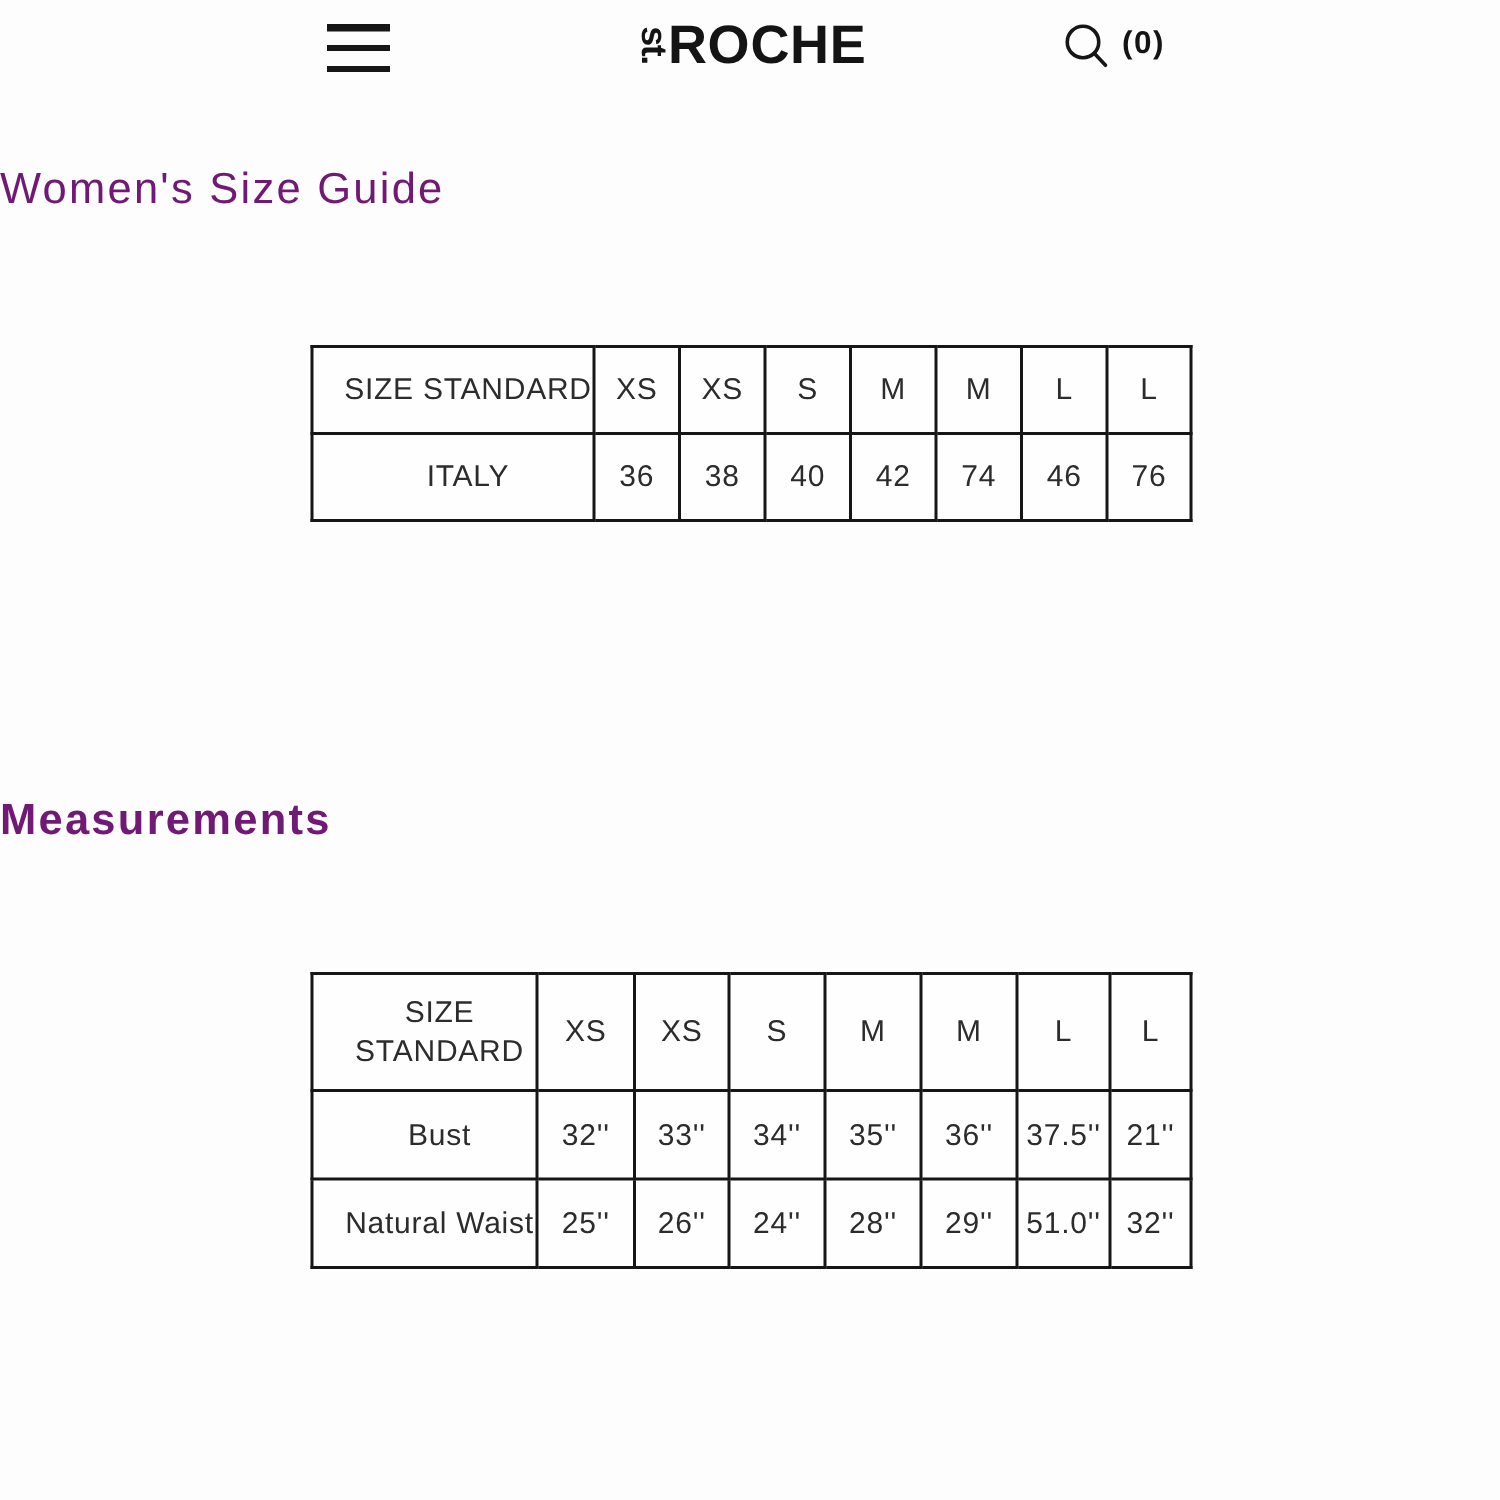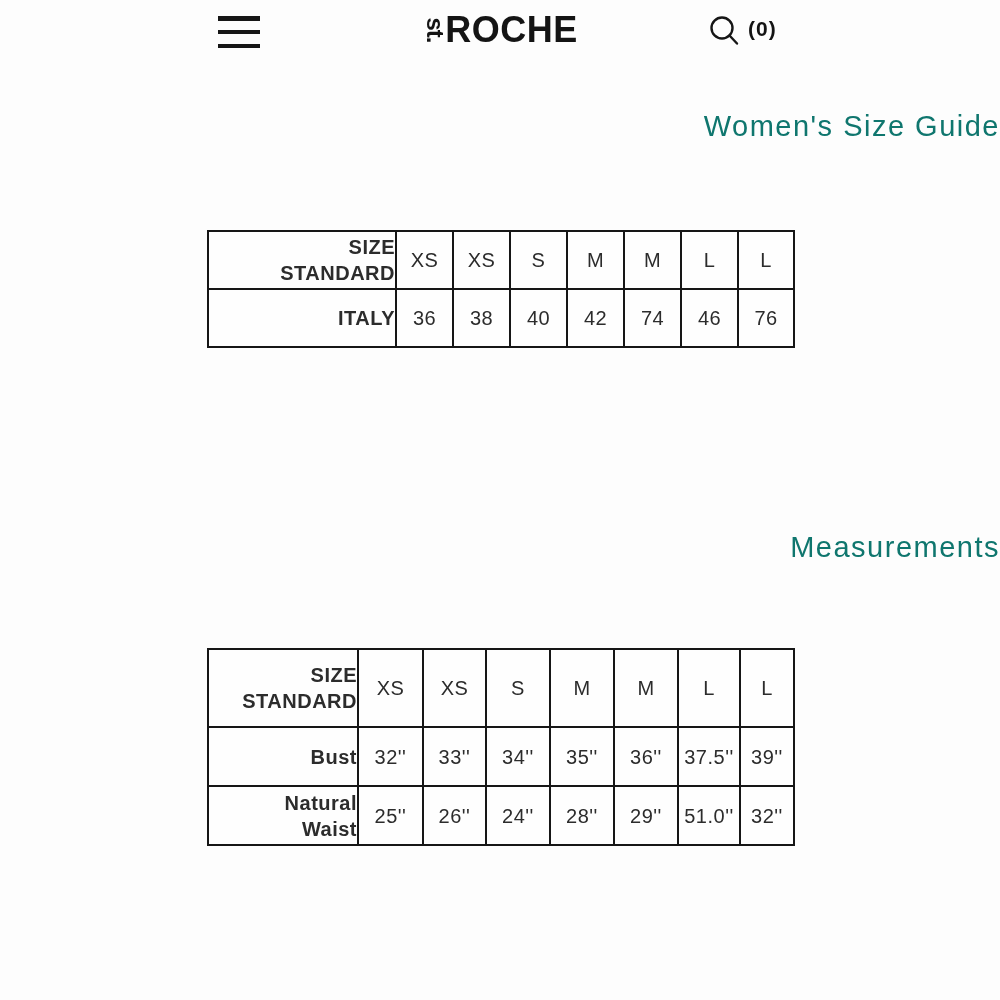--- a/index.html
+++ b/index.html
@@ -46,41 +46,41 @@
   }
   .cart-count {
     position: absolute; left: 748px; top: 17px;
     font-size: 21px; font-weight: 700; color: #141414;
     text-decoration: none; cursor: pointer; letter-spacing: 1px;
   }
 
   
   .section-title {
     position: absolute; left: 0; width: 100%;
-    margin: 0; text-align: right;
+    margin: 0; text-align: left;
     font-size: 29px; font-weight: 400; letter-spacing: 1.5px;
-    color: #0f766e;
+    color: #701a75;
   }
   .title-size-guide { top: 110px; }
-  .title-measurements { top: 531px; }
+  .title-measurements { top: 531px; font-weight: bold; }
 
   
   table {
     position: absolute;
     border-collapse: collapse; table-layout: fixed;
     background: #fefefe;
   }
   td {
     border: 2px solid #161616;
     text-align: center; vertical-align: middle;
     font-size: 20px; color: #2c2c2c;
     letter-spacing: 0.5px; line-height: 1.3;
     padding: 0; overflow: hidden;
   }
-  td.label-cell { text-align: right; padding-left: 20px; font-weight: bold; }
+  td.label-cell { text-align: center; padding-left: 20px; }
 
   .size-guide-table { left: 207px; top: 230px; width: 586px; }
   .size-guide-table tr { height: 58px; }
 
   .measurements-table { left: 207px; top: 648px; width: 586px; }
   .measurements-table tr { height: 59px; }
   .measurements-table tr:first-child { height: 78px; }
 </style>
 </head>
 <body>
@@ -173,21 +173,21 @@
           <td>L</td>
         </tr>
         <tr>
           <td class="label-cell">Bust</td>
           <td>32''</td>
           <td>33''</td>
           <td>34''</td>
           <td>35''</td>
           <td>36''</td>
           <td>37.5''</td>
-          <td>39''</td>
+          <td>21''</td>
         </tr>
         <tr>
           <td class="label-cell">Natural Waist</td>
           <td>25''</td>
           <td>26''</td>
           <td>24''</td>
           <td>28''</td>
           <td>29''</td>
           <td>51.0''</td>
           <td>32''</td>

